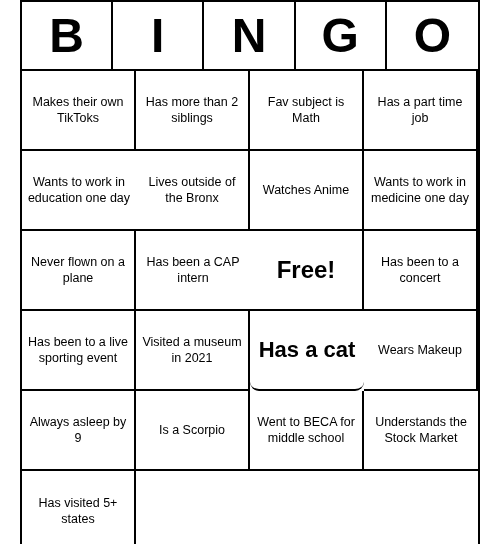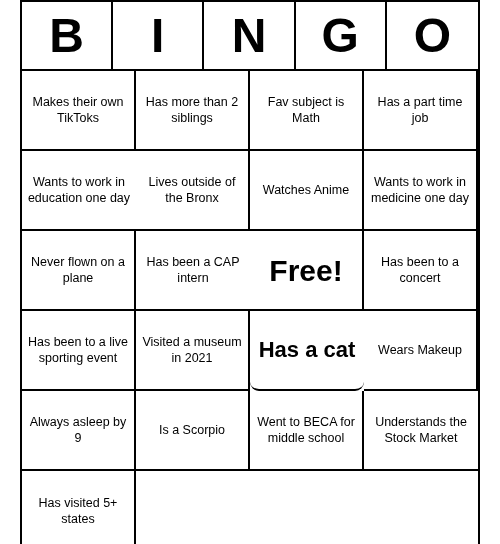--- a/index.html
+++ b/index.html
@@ -49,21 +49,21 @@
       line-height: 1.3;
       font-family: Arial, sans-serif;
     }
     .bingo-cell:nth-child(5n) {
       border-right: none;
     }
     .bingo-cell:nth-child(n+21) {
       border-bottom: none;
     }
     .bingo-cell.free {
-      font-size: 30px;
+      font-size: 24px;
       font-weight: bold;
     }
     .bingo-cell.large-text {
       font-size: 22px;
       font-weight: bold;
       border-radius: 9px;
     }
   </style>
 </head>
 <body>

